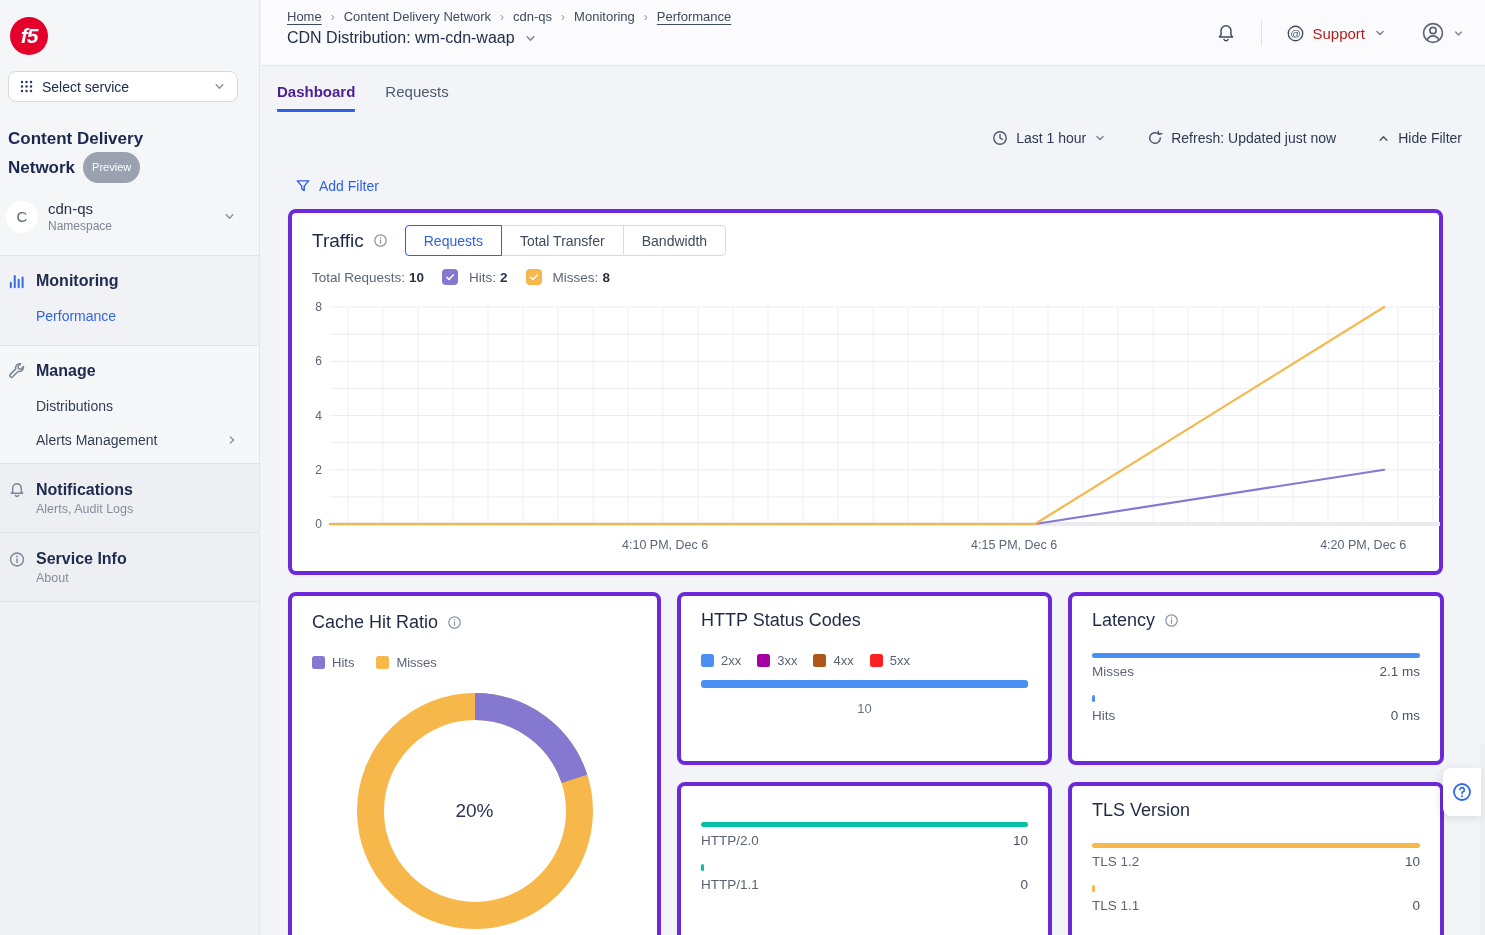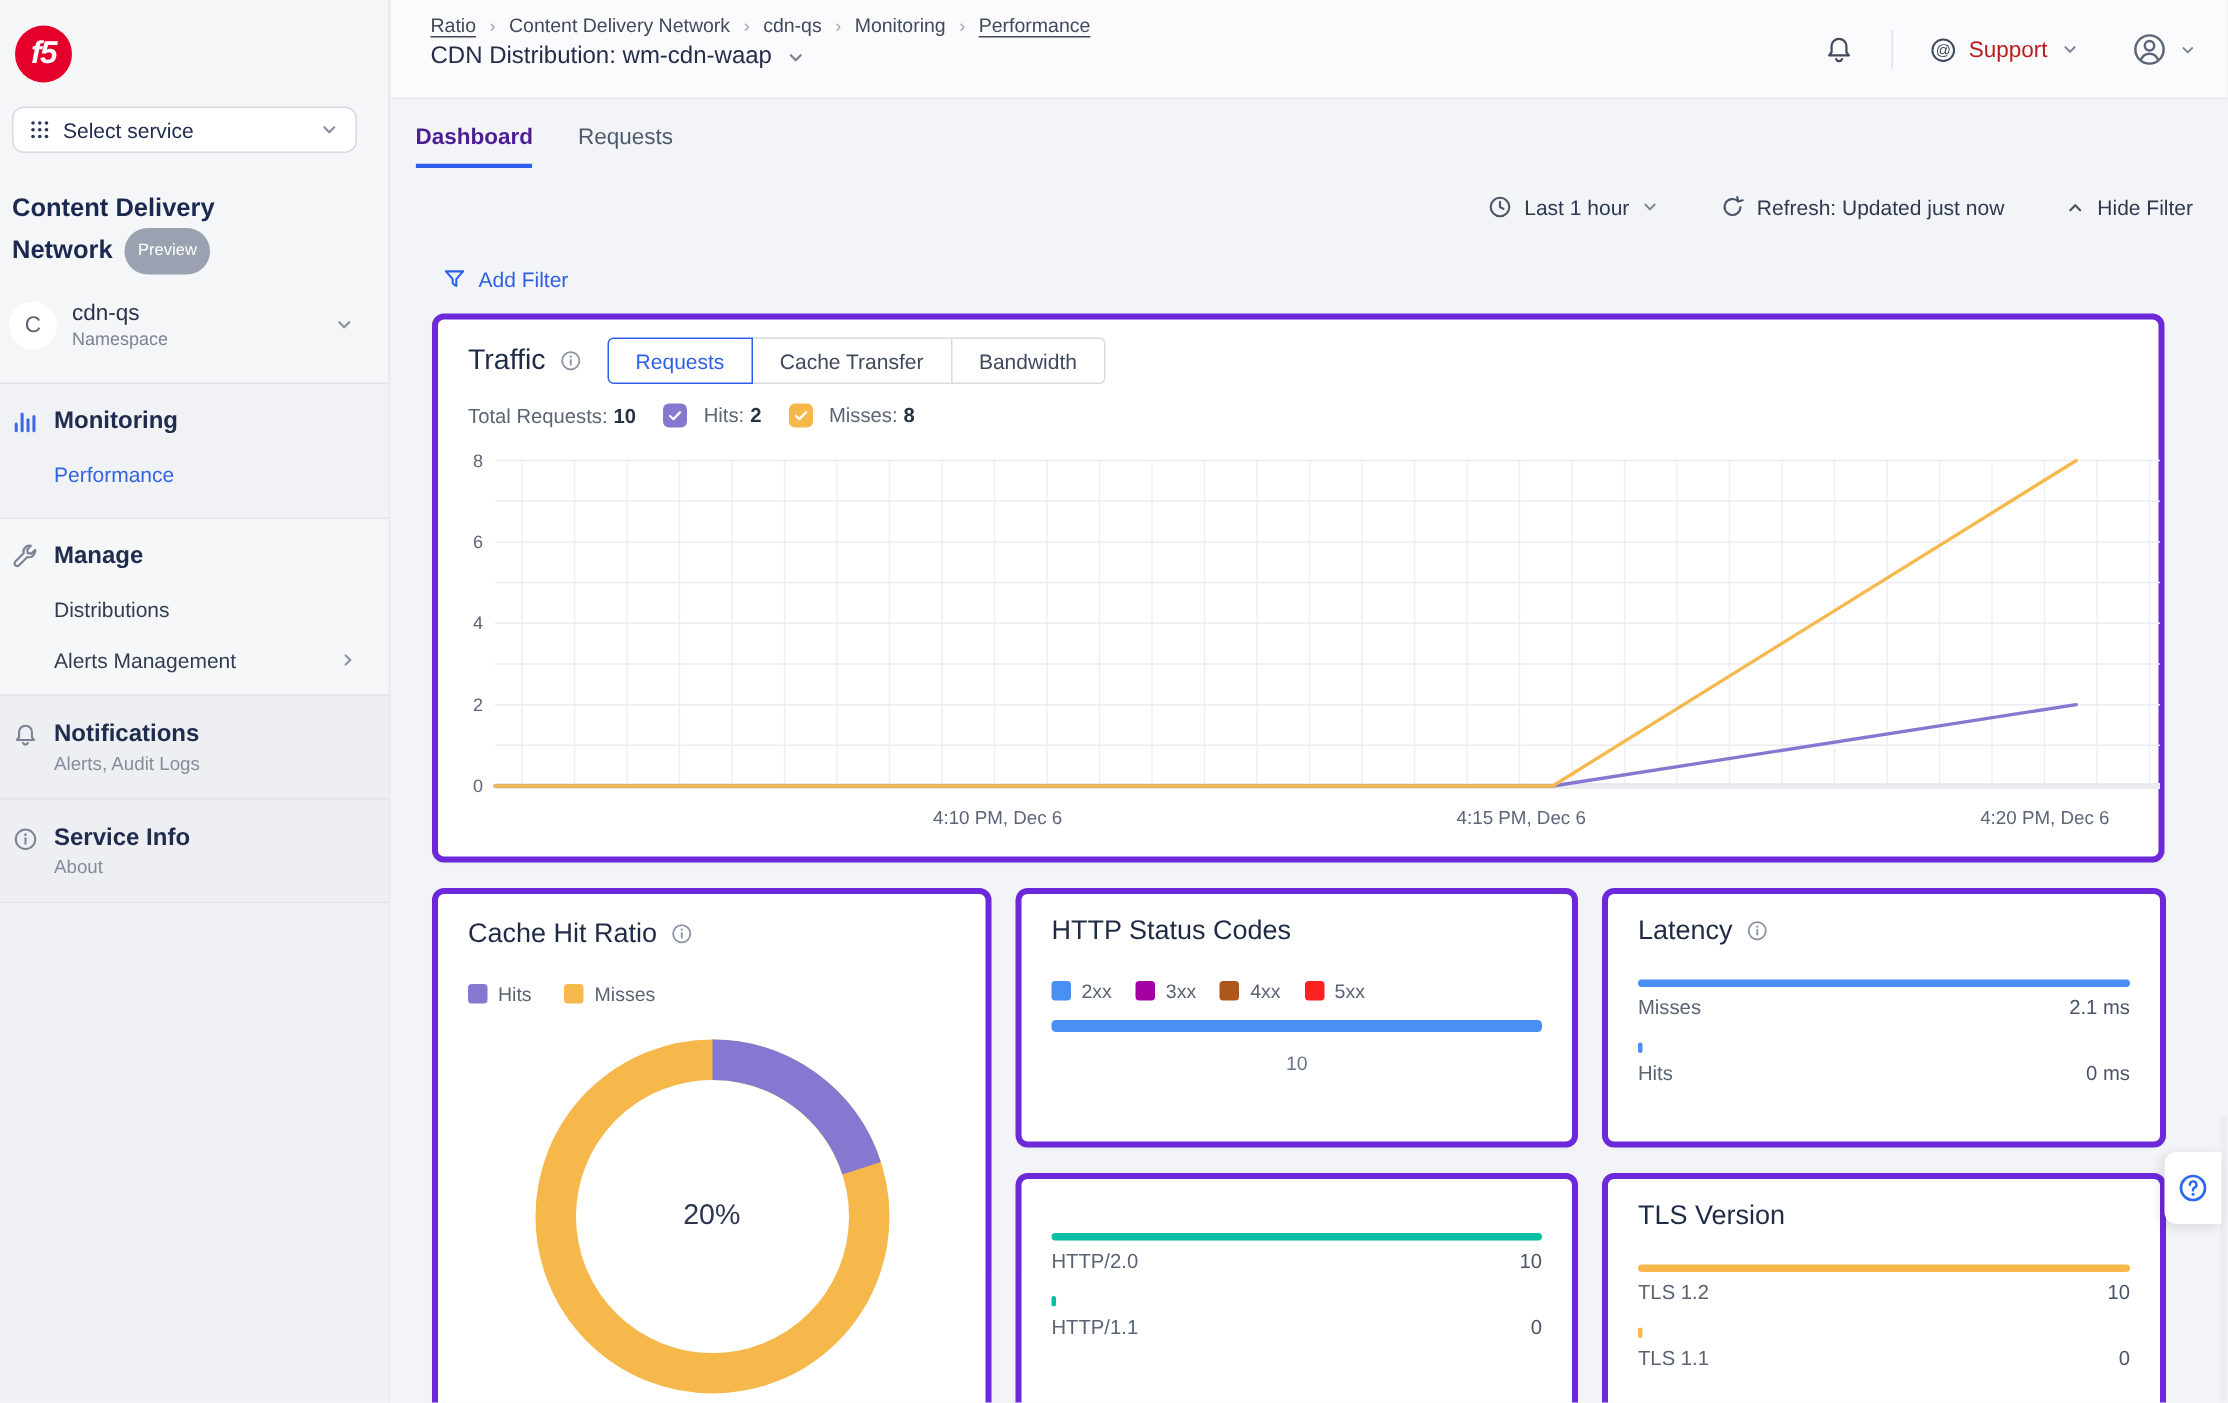--- a/index.html
+++ b/index.html
@@ -71,21 +71,21 @@
 .info-i{color:#8a93a3;margin-left:9px}
 .segmented{display:flex;margin-left:17px}
 .seg-btn{height:31px;padding:0 18px;background:#fff;border:1px solid #d8dbe2;font-size:14px;color:#3f4a5c;display:flex;align-items:center;margin-left:-1px;font-family:inherit}
 .seg-btn:first-child{border-radius:4px 0 0 4px;margin-left:0}
 .seg-btn:last-child{border-radius:0 4px 4px 0}
 .seg-btn.active{border:1px solid #2e5fe8;color:#2e5fe8;z-index:2;font-weight:500}
 .stats-row{margin-top:13px;display:flex;align-items:center;font-size:13.5px;color:#5b6575}
 .stats-row b{color:#2a3346;margin-left:4px}
 .cb{width:16px;height:16px;border-radius:4px;display:flex;align-items:center;justify-content:center;margin-right:11px}
 .stat-total{margin-right:18px}
-.stat-grp{display:flex;margin-right:18px}
+.stat-grp{display:flex;align-items:center;margin-right:18px}
 
 .bottom-grid{margin-top:17px;display:grid;grid-template-columns:373px 375px 376px;grid-template-rows:173px 420px;gap:17px 16px}
 .card-donut{grid-row:1 / span 2;padding:16px 20px}
 .bcard{padding:14px 20px}
 .card-title{font-size:18px;color:#1f2a44;font-weight:500;display:flex;align-items:center}
 .legend{display:flex;align-items:center;margin-top:22px}
 .lg-item{display:flex;align-items:center;margin-right:22px}
 .lg-sq{width:13px;height:13px;border-radius:2.5px;margin-right:7px}
 .lg-txt{font-size:13px;color:#5a6474}
 .donut-wrap{position:relative;width:240px;height:240px;margin:21px auto 0}
@@ -256,21 +256,21 @@
       <span>Service Info</span>
     </div>
     <div class="sec-sub">About</div>
   </div>
   <div class="sb-filler"></div>
 </div>
 
 <div class="main">
   <div class="topbar">
     <div class="crumbs">
-      <span class="link">Ratio</span>
+      <span class="link">Home</span>
       <span class="sep">›</span>
       <span>Content Delivery Network</span>
       <span class="sep">›</span>
       <span>cdn-qs</span>
       <span class="sep">›</span>
       <span>Monitoring</span>
       <span class="sep">›</span>
       <span class="link">Performance</span>
     </div>
     <div class="page-title">
@@ -343,21 +343,21 @@
   <div class="content">
 
     <div class="card traffic-card">
       <div class="tc-head">
         <span class="tc-title">Traffic</span>
         <svg class="ic info-i" width="15" height="15">
             <use href="#i-info"></use>
           </svg>
         <div class="segmented">
           <button class="seg-btn active">Requests</button>
-          <button class="seg-btn">Cache Transfer</button>
+          <button class="seg-btn">Total Transfer</button>
           <button class="seg-btn">Bandwidth</button>
         </div>
       </div>
       <div class="stats-row">
         <span class="stat-total"><span>Total Requests:</span><b>10</b></span>
         <span class="stat-grp">
           <span class="cb" style="background: rgb(133, 120, 209);">
               <svg class="ic" width="12" height="12">
                 <use href="#i-check"></use>
               </svg>

